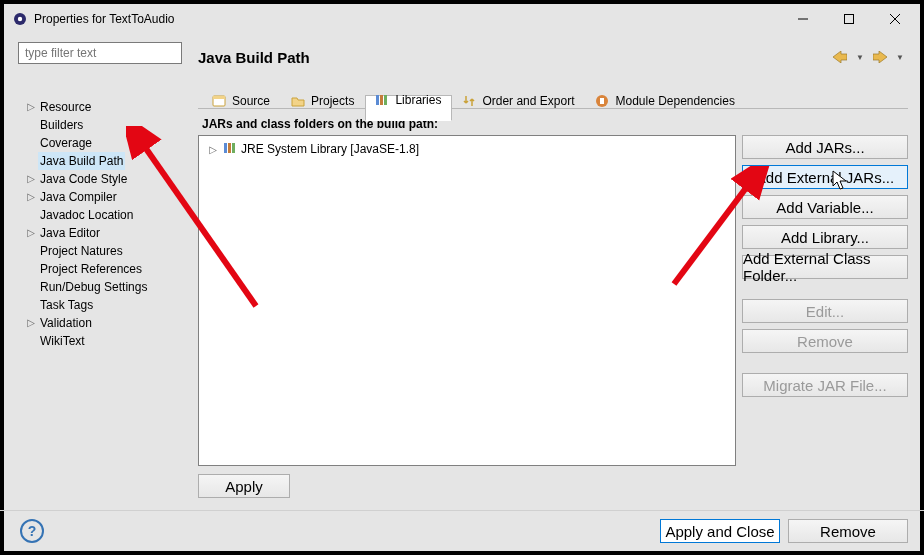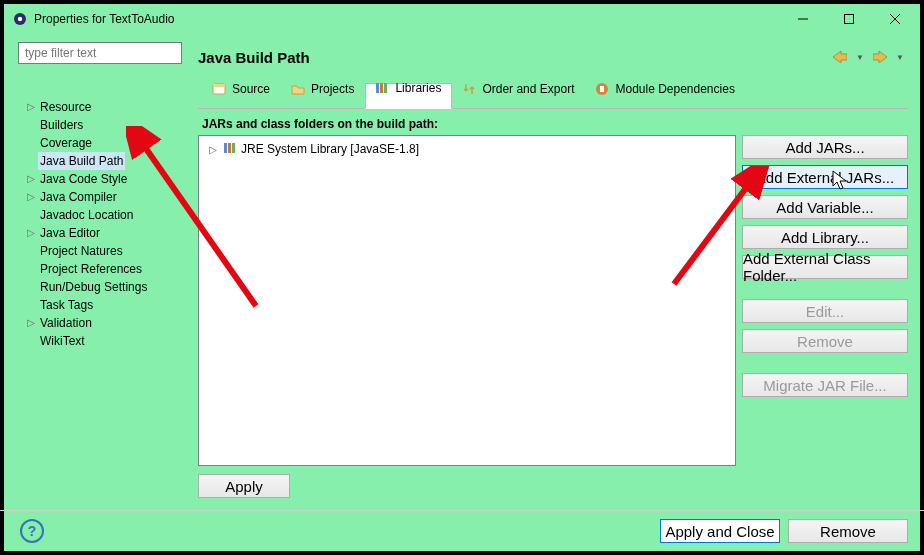--- a/index.html
+++ b/index.html
@@ -1,38 +1,38 @@
 <!DOCTYPE html>
 <html><head>
 <meta charset="utf-8">
 <style>
   * { box-sizing: border-box; font-family: "Segoe UI", Tahoma, sans-serif; }
   html,body { margin:0; padding:0; }
   body { background:#000; width:924px; height:555px; position:relative; }
-  .window { position:absolute; left:4px; top:4px; right:4px; bottom:4px; background:#86efac; display:flex; flex-direction:column; }
+  .window { position:absolute; left:4px; top:4px; right:4px; bottom:4px; background:#e5e5e5; display:flex; flex-direction:column; }
   .titlebar { height:30px; display:flex; align-items:center; padding:0 2px 0 8px; font-size:12px; color:#000; }
   .titlebar .icon { width:16px; height:16px; margin-right:6px; display:flex; align-items:center; justify-content:center; }
   .titlebar .spacer { flex:1; }
   .winbtn { width:46px; height:30px; display:flex; align-items:center; justify-content:center; color:#000; }
   .winbtn svg { display:block; }
   .body { flex:1; display:flex; overflow:hidden; }
   .sidebar { width:178px; border-right:none; padding:8px 6px 6px 14px; display:flex; flex-direction:column;gap:26px; }
   .filter { height:22px; border:1px solid #7a7a7a; padding:2px 6px; font-size:12px; color:#6d6d6d; outline:none; width:164px; }
   .tree { margin-top:8px; font-size:12px; color:#000; line-height:18px; }
   .tree-item { display:flex; align-items:center; padding:0 2px 0 6px; height:18px; white-space:nowrap; }
   .tree-item .tw { width:14px; display:inline-flex; justify-content:center; color:#6b6b6b; font-size:10px; }
   .tree-item.selected span.label { background:#cde6f7; }
   .tree-item span.label { padding:0 2px; }
   .main { flex:1; display:flex; flex-direction:column; padding:8px 12px 6px 16px; position:relative; }
   .header { height:30px; display:flex; align-items:center; }
   .header h1 { font-size:15px; font-weight:bold; margin:0; flex:1; }
   .nav-icons { display:flex; gap:4px; align-items:center; }
   .nav-icons .ico { width:16px; height:16px; display:flex; align-items:center; justify-content:center; color:#d4a017; }
   .tabs-row { margin-top:10px; display:flex; align-items:flex-end; border-bottom:1px solid #b8b8b8; padding-left:4px; }
-  .tab { display:flex; align-items:center; gap:5px; font-size:12px; color:#000; padding:4px 10px 20px 8px; border:1px solid transparent; border-bottom:none; position:relative; top:1px; height:24px; }
+  .tab { display:flex; align-items:center; gap:5px; font-size:12px; color:#000; padding:4px 10px 20px 8px; border:1px solid transparent; border-bottom:none; position:relative; top:13px; height:24px; }
   .tab.active { background:#fff; border-color:#b8b8b8; border-bottom:1px solid #fff; }
   .tab .ticon { width:16px; height:16px; display:flex; align-items:center; justify-content:center; }
   .sub-label { font-size:12px; color:#000; padding:8px 0 4px 4px;font-weight:bold; }
   .content-row { flex:1; display:flex; gap:6px; min-height:0; }
   .listbox { flex:1; border:1px solid #808080; background:#fff; padding:4px; font-size:12px; overflow:auto; }
   .list-item { display:flex; align-items:center; gap:4px; height:18px; padding-left:4px; }
   .list-item .tw { width:12px; color:#6b6b6b; font-size:10px; text-align:center; }
   .btn-col { width:166px; display:flex; flex-direction:column; gap:6px; }
   .btn { height:24px; background:linear-gradient(#f5f5f5,#e7e7e7); border:1px solid #adadad; font-size:15px; color:#000; display:flex; align-items:center; justify-content:center; cursor:default; }
   .btn.highlight { border:1px solid #0078d7; background:#e5f1fb; position:relative; }

